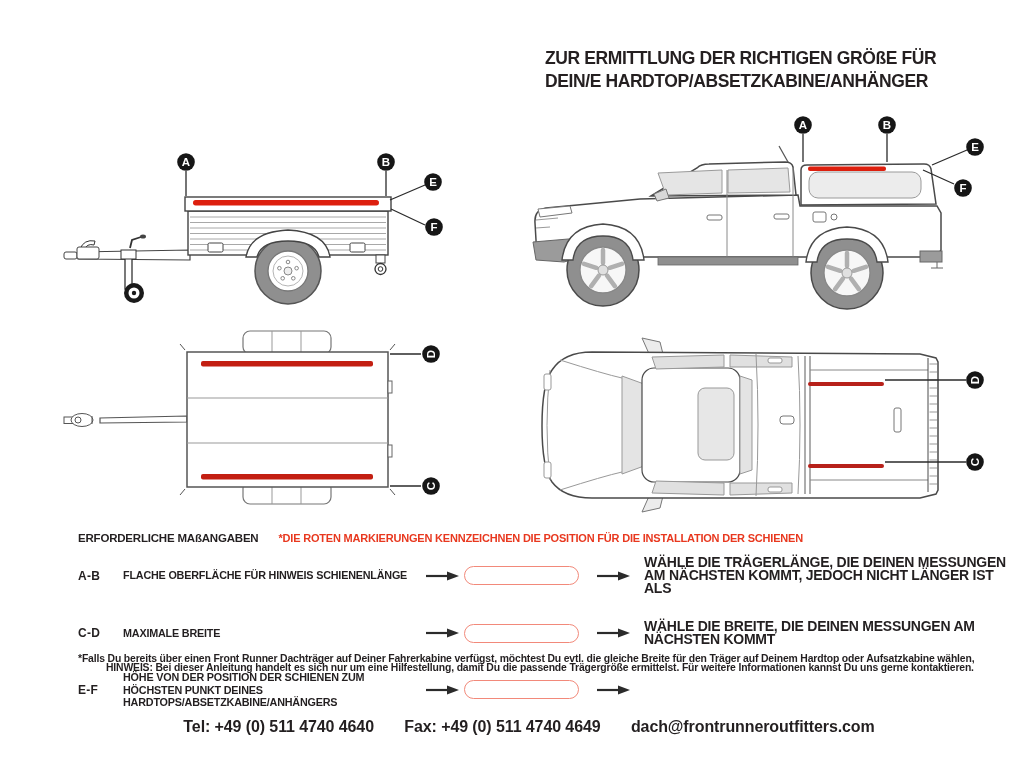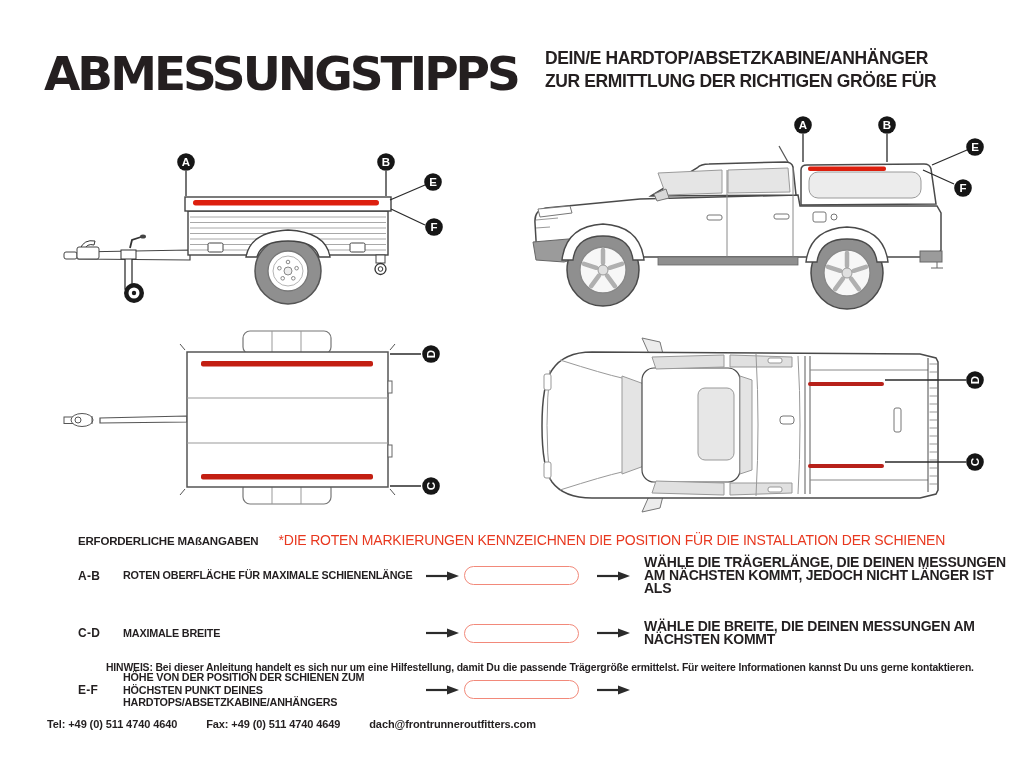--- a/index.html
+++ b/index.html
@@ -10,49 +10,48 @@
         letter-spacing:-3px;line-height:1;color:#241f20;}
   .subtitle{position:absolute;left:545px;top:47px;font-weight:bold;font-size:17.5px;
         letter-spacing:-0.4px;line-height:22.5px;color:#241f20;}
   .diagram{position:absolute;}
   .d-trailer-side{left:40px;top:140px;width:420px;height:200px;}
   .d-trailer-top{left:40px;top:325px;width:420px;height:185px;}
   .d-truck-side{left:500px;top:110px;width:524px;height:205px;}
   .d-truck-top{left:500px;top:330px;width:524px;height:200px;}
   .spec-header{position:absolute;left:78px;top:532px;display:flex;gap:20px;align-items:baseline;justify-content:center;}
   .spec-title{font-size:11.5px;font-weight:bold;letter-spacing:-0.2px;}
-  .spec-legend{font-size:14px;font-weight:normal;letter-spacing:-0.2px;color:#e8381f;}
+  .spec-legend{font-size:11px;font-weight:bold;letter-spacing:-0.2px;color:#e8381f;}
   .rows{position:absolute;left:78px;top:556px;width:935px;display:flex;flex-direction:column;gap:25px;}
   .row{display:flex;align-items:center;}
   .code{width:45px;flex:none;font-size:12px;font-weight:bold;letter-spacing:0.3px;}
   .desc{width:300px;flex:none;font-size:10.8px;font-weight:bold;line-height:12.5px;letter-spacing:-0.2px;}
   .arrow{flex:none;}
   .a1{margin-left:2px;}
   .pill{flex:none;width:97px;height:17px;margin-left:5px;border:1.6px solid #f2897a;border-radius:11px;
         background:#fff;outline:none;padding:0 8px;font-family:inherit;font-size:11px;}
   .a2{margin-left:17px;}
   .instr{margin-left:14px;width:392px;font-size:14px;font-weight:bold;line-height:13px;letter-spacing:-0.25px;}
   .footnote{position:absolute;left:78px;top:653px;width:930px;font-size:10.4px;font-weight:bold;
         line-height:12.8px;letter-spacing:-0.15px;}
   .footnote .l2{padding-left:5px;}
   .hinweis{position:absolute;left:78px;top:662px;width:930px;font-size:10.4px;font-weight:bold;letter-spacing:-0.15px;padding-left:28px;}
   .footer{position:absolute;left:0;top:718px;width:100%;padding-left:34px;box-sizing:border-box;
-        text-align:left;font-size:11px;font-weight:bold;letter-spacing:-0.1px;}
+        text-align:center;font-size:16px;font-weight:bold;letter-spacing:-0.1px;}
   .footer span{margin:0 13px;}
   svg text.mk{font-family:"Liberation Sans",sans-serif;font-weight:bold;font-size:11.5px;fill:#fff;}
 </style>
 </head>
 <body>
 
 <div class="page">
 
-  <h1 class="page-title">ABMESSUNGSTIPPS</h1>
   <div class="subtitle">
+    <div>ZUR ERMITTLUNG DER RICHTIGEN GRÖßE FÜR</div>
     <div>DEIN/E HARDTOP/ABSETZKABINE/ANHÄNGER</div>
-    <div>ZUR ERMITTLUNG DER RICHTIGEN GRÖßE FÜR</div>
   </div>
 
   <div class="diagram d-trailer-side">
     <svg width="420" height="200" viewBox="0 0 420 200">
 
       <path d="M38,112 L150,110 L150,120 L38,119 Z" fill="#fff" stroke="#444" stroke-width="1.2"></path>
       <rect x="24" y="112" width="13" height="7" rx="2" fill="#fff" stroke="#444"></rect>
       <path d="M40,109 Q44,99 55,101 L54,105 Q47,103 44,110 Z" fill="#fff" stroke="#333"></path>
       <rect x="37" y="107" width="22" height="12" rx="2" fill="#fff" stroke="#444"></rect>
 
@@ -261,21 +260,21 @@
   </div>
 
   <div class="spec-header">
     <span class="spec-title">ERFORDERLICHE MAßANGABEN</span>
     <span class="spec-legend">*DIE ROTEN MARKIERUNGEN KENNZEICHNEN DIE POSITION FÜR DIE INSTALLATION DER SCHIENEN</span>
   </div>
 
   <div class="rows">
     <div class="row">
       <span class="code">A-B</span>
-      <span class="desc">ROTEN OBERFLÄCHE FÜR MAXIMALE SCHIENENLÄNGE</span>
+      <span class="desc">FLACHE OBERFLÄCHE FÜR HINWEIS SCHIENENLÄNGE</span>
       <svg class="arrow a1" width="34" height="10" viewBox="0 0 34 10">
           <line x1="1" y1="5" x2="23" y2="5" stroke="#2b2b2b" stroke-width="2.2"></line>
           <polygon points="22,0.5 34,5 22,9.5" fill="#2b2b2b"></polygon>
         </svg>
       <input class="pill" type="text" value="" style="">
       <svg class="arrow a2" width="34" height="10" viewBox="0 0 34 10">
           <line x1="1" y1="5" x2="23" y2="5" stroke="#2b2b2b" stroke-width="2.2"></line>
           <polygon points="22,0.5 34,5 22,9.5" fill="#2b2b2b"></polygon>
         </svg>
       <span class="instr">WÄHLE DIE TRÄGERLÄNGE, DIE DEINEN MESSUNGEN AM NÄCHSTEN KOMMT, JEDOCH NICHT LÄNGER IST ALS</span>
@@ -303,20 +302,21 @@
         </svg>
       <input class="pill" type="text" value="" style="">
       <svg class="arrow a2" width="34" height="10" viewBox="0 0 34 10">
           <line x1="1" y1="5" x2="23" y2="5" stroke="#2b2b2b" stroke-width="2.2"></line>
           <polygon points="22,0.5 34,5 22,9.5" fill="#2b2b2b"></polygon>
         </svg>
     </div>
   </div>
 
   <div class="footnote">
+    <div>*Falls Du bereits über einen Front Runner Dachträger auf Deiner Fahrerkabine verfügst, möchtest Du evtl. die gleiche Breite für den Träger auf Deinem Hardtop oder Aufsatzkabine wählen,</div>
   </div>
 
   <div class="hinweis">HINWEIS: Bei dieser Anleitung handelt es sich nur um eine Hilfestellung, damit Du die passende Trägergröße ermittelst. Für weitere Informationen kannst Du uns gerne kontaktieren.</div>
 
   <div class="footer">
     <span>Tel: +49 (0) 511 4740 4640</span>
     <span>Fax: +49 (0) 511 4740 4649</span>
     <span>dach@frontrunneroutfitters.com</span>
   </div>
 

